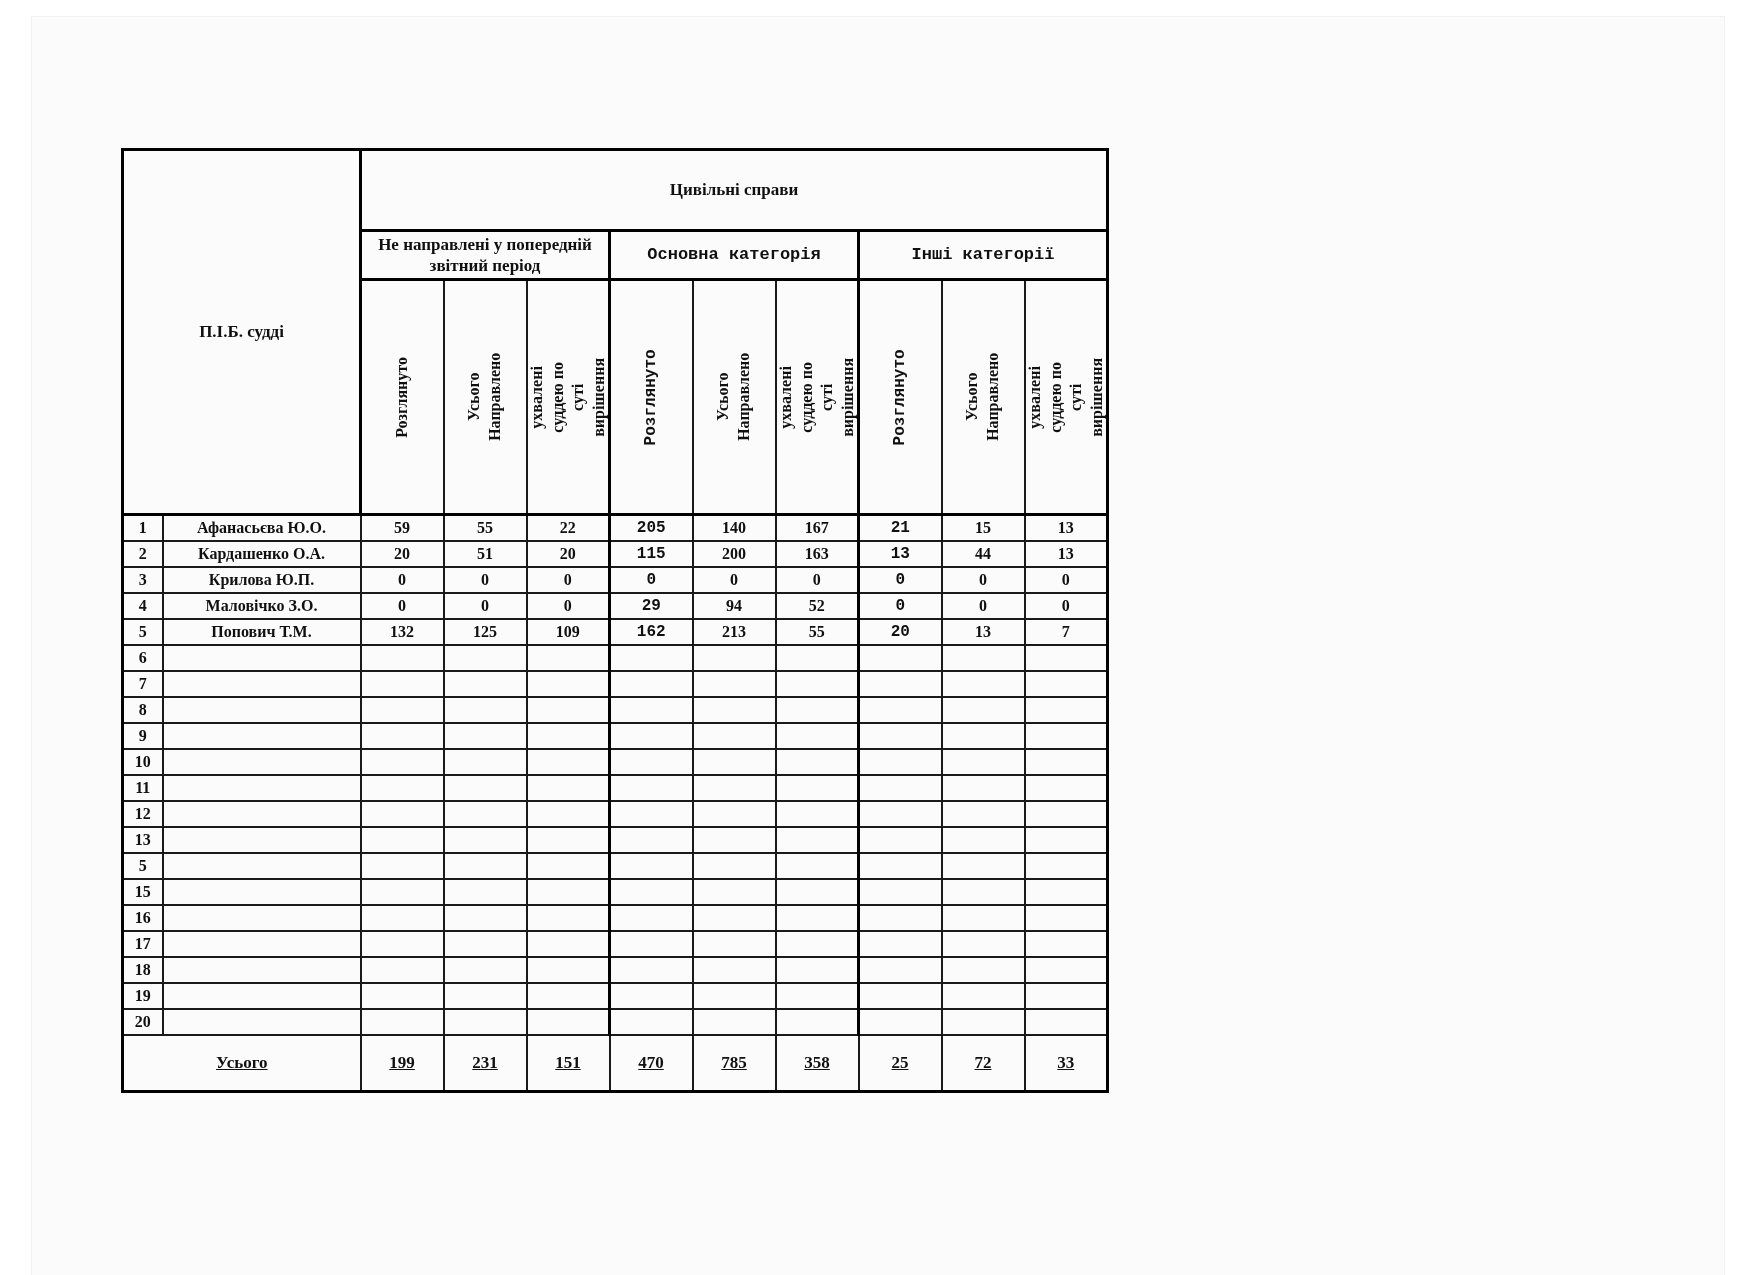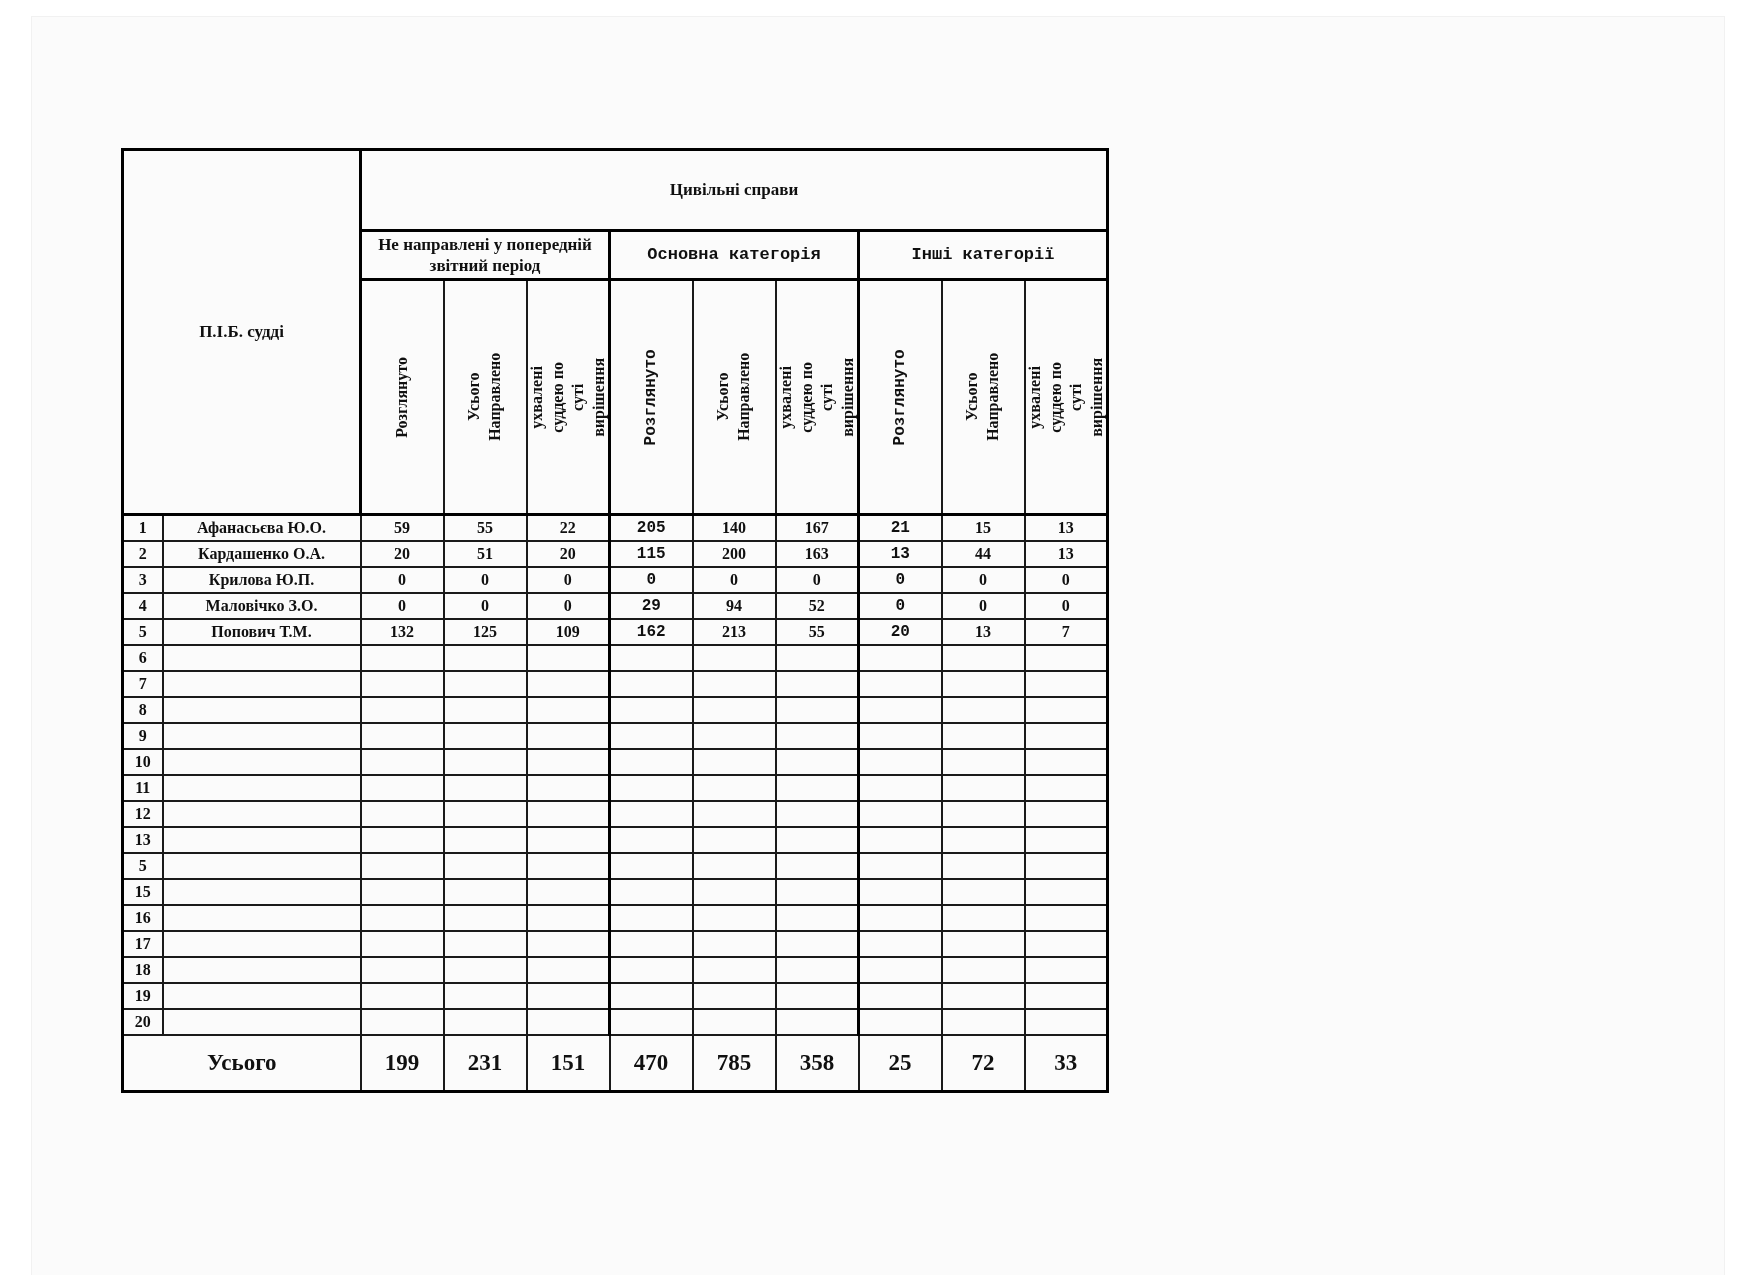--- a/index.html
+++ b/index.html
@@ -70,21 +70,22 @@
   }
   
   tbody td { height: 24px; font-size: 16px; }
   tbody tr:first-child td { border-top: 3px solid #000; }
   td.numcol { font-size: 16px; }
   td.namecol { border-right: 3px solid #000; }
   
   tfoot td {
     border: 3px solid #000;
     height: 54px;
-    font-size: 23px;
+    font-size: 17px;
+    text-decoration: underline;
   }
 </style>
 </head>
 <body>
 
 <div class="scan-page"></div>
 
 <div class="table-wrap">
   <table class="report">
     <colgroup>

